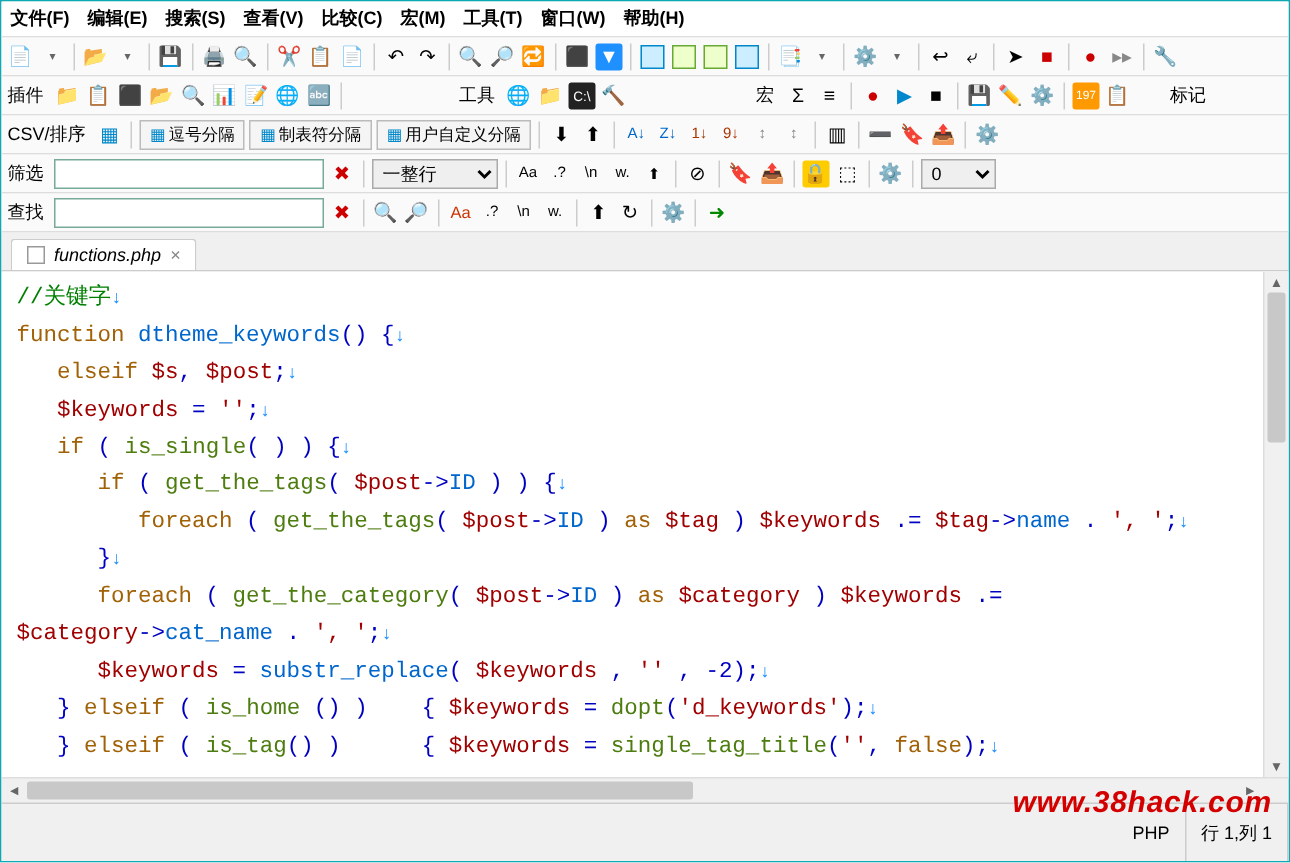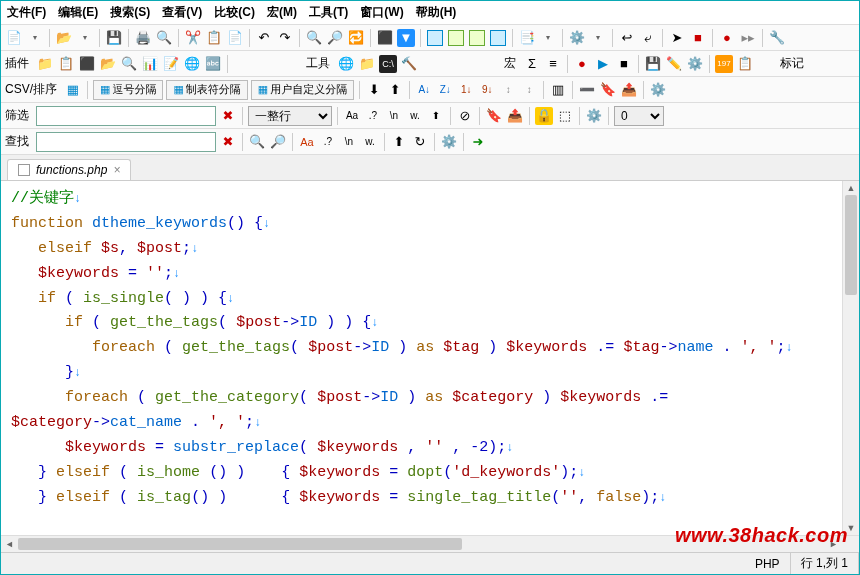--- a/index.html
+++ b/index.html
@@ -25,21 +25,21 @@
 .tab .close { color: #888; font-size: 12px; }
 .editor { flex: 1; background: #fff; overflow: hidden; position: relative; display: flex; }
 .code { flex: 1; padding: 6px 10px; font-family: Consolas, "Courier New", monospace; font-size: 15px; line-height: 1.66; white-space: pre; overflow: hidden; }
 .vscroll { width: 17px; background: #f0f0f0; border-left: 1px solid #ddd; position: relative; }
 .vscroll .thumb { position: absolute; top: 14px; left: 2px; right: 2px; height: 100px; background: #c8c8c8; border-radius: 2px; }
 .vscroll .arr { position: absolute; left: 0; right: 0; height: 14px; text-align: center; color: #666; font-size: 9px; line-height: 14px; }
 .hscroll-row { height: 17px; background: #f0f0f0; border-top: 1px solid #ddd; display: flex; }
 .hscroll-row .harr { width: 17px; text-align: center; color: #666; font-size: 9px; line-height: 17px; }
 .hscroll-row .htrack { flex: 1; position: relative; }
 .hscroll-row .hthumb { position: absolute; left: 0; width: 55%; top: 2px; bottom: 2px; background: #c8c8c8; border-radius: 2px; }
-.statusbar { height: 22px; background: #f0f0f0; border-top: 1px solid #ccc; display: flex; align-items: center; font-size: 12px; }
+.statusbar { height: 39px; background: #f0f0f0; border-top: 1px solid #ccc; display: flex; align-items: center; font-size: 12px; }
 .statusbar .cell { border-right: 1px solid #ccc; padding: 0 10px; height: 100%; display: flex; align-items: center; }
 .statusbar .spacer { flex: 1; }
 .c-comment { color: #008000; }
 .c-keyword { color: #a16207; }
 .c-var { color: #a00000; }
 .c-str { color: #a00000; }
 .c-name { color: #0066cc; }
 .c-punc { color: #0000c0; }
 .c-call { color: #4d7c0f; }
 .c-builtin { color: #0066cc; }

